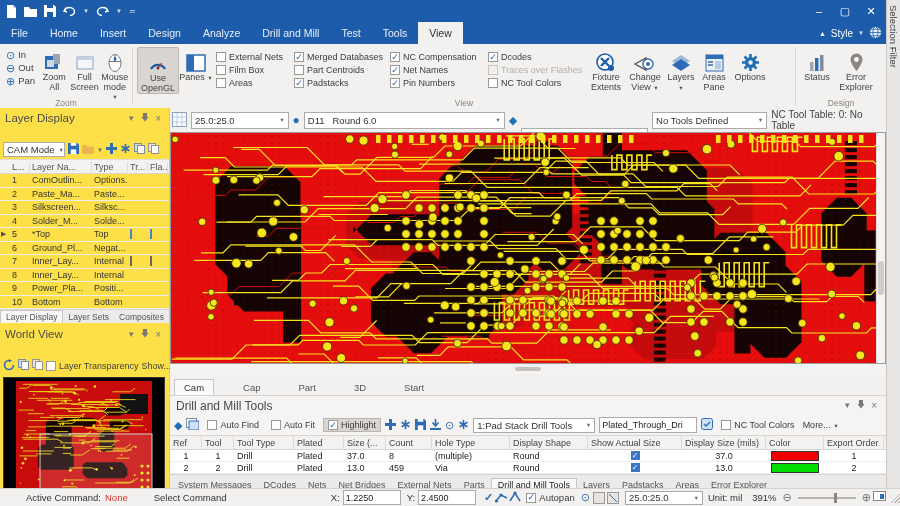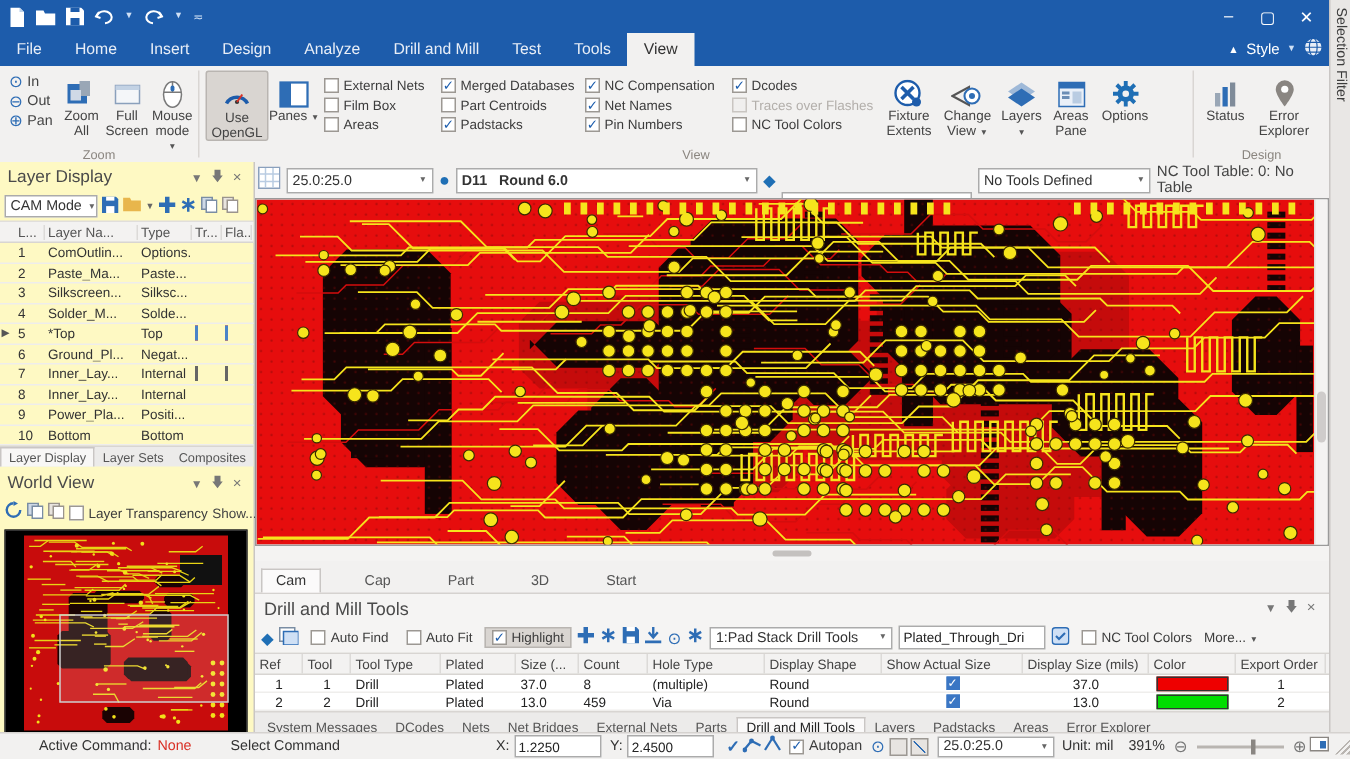--- a/index.html
+++ b/index.html
@@ -34,25 +34,25 @@
   .check-item{display:flex;align-items:center;gap:3px;font-size:9px;color:#3c3c3c;white-space:nowrap;}
   .check-item.disabled{color:#b3afab;}
   .cb{width:10px;height:10px;border:1px solid #9c9893;background:#fff;box-sizing:border-box;display:inline-flex;align-items:center;justify-content:center;font-size:9px;color:#1f5fae;flex:none;}
   .cb.checked::after{content:"✓";margin-top:-1px;}
   .check-item.disabled .cb{background:#f0efee;border-color:#c9c5c1;}
   
   #topbar{left:170px;top:108px;width:716px;height:24px;background:#f2f1f0;display:flex;align-items:center;gap:4px;padding-left:2px;box-sizing:border-box;}
   .combo{height:17px;background:#fff;border:1px solid #ababab;display:flex;align-items:center;font-size:9.5px;color:#333;padding:0 3px;box-sizing:border-box;white-space:pre;overflow:hidden;}
   .combo .cdd{margin-left:auto;font-size:5.5px;color:#666;padding-left:4px;}
   
-  #leftcol{left:0;top:108px;width:170px;height:380px;background:#fef9c3;border-right:1px solid #c9c6c4;box-sizing:border-box;}
+  #leftcol{left:0;top:108px;width:170px;height:380px;background:#fde047;border-right:1px solid #c9c6c4;box-sizing:border-box;}
   .phead{height:20px;display:flex;align-items:center;padding:0 5px;font-size:11.5px;color:#4a4a4a;}
   .phead .sp{flex:1;}
   .phico{color:#777;font-size:8px;padding:0 3px;}
-  .ptool{height:19px;display:flex;align-items:center;gap:3px;padding:0 3px;border-bottom:1px solid #e0dedc;}
+  .ptool{height:19px;display:flex;align-items:center;gap:3px;padding:0 3px;border-bottom:1px solid #e0dedc;margin-top:12px;}
   .grid-table{font-size:9px;color:#333;}
   .lrow{display:grid;grid-template-columns:10px 20px 62px 36px 20px 20px;height:12.5px;align-items:center;border-bottom:1px solid #eeedec;}
   .lhead{display:grid;grid-template-columns:10px 20px 62px 36px 20px 20px;height:13px;align-items:center;background:#f3f2f1;border-bottom:1px solid #d8d5d2;color:#555;}
   .lhead div{border-right:1px solid #dcdad8;padding-left:2px;overflow:hidden;white-space:nowrap;}
   .lrow div{padding-left:2px;overflow:hidden;white-space:nowrap;}
   .lrow .sel-marker{color:#555;font-size:7px;padding-left:1px;}
   .chip{width:17px;height:8px;border:1px solid #666;box-sizing:border-box;}
   .lrow.selected .chip{border:1.5px solid #4a84c8;}
   .ptabs{display:flex;align-items:flex-end;height:13px;border-top:1px solid #d8d5d2;background:#ecebea;font-size:8.5px;color:#555;}
   .ptab{padding:0 5px;height:12px;display:flex;align-items:center;}
@@ -406,21 +406,21 @@
     </div>
   </div>
 
   <div id="topbar" class="abs">
     <span><svg width="15" height="15" viewBox="0 0 15 15">
           <rect x="0.5" y="0.5" width="14" height="14" fill="#fff" stroke="#8aa0bc"></rect>
           <path d="M5 1v13M10 1v13M1 5h13M1 10h13" stroke="#b9cce2"></path>
         </svg></span>
     <div class="combo" style="width:100px;"><span>25.0:25.0</span><span class="cdd">▼</span></div>
     <span style="color:#1f6fb5;font-size:12px;">●</span>
-    <div class="combo" style="width:206px;font-weight:bold;"><span>D11   Round 6.0</span><span class="cdd">▼</span></div>
+    <div class="combo" style="width:206px;"><span>D11   Round 6.0</span><span class="cdd">▼</span></div>
     <span style="color:#1f6fb5;font-size:11px;">◆</span>
     <div class="combo" style="width:130px;margin-top:32px;"><span>L5:Top</span><span class="cdd">▼</span></div>
     <div class="combo" style="width:118px;"><span>No Tools Defined</span><span class="cdd">▼</span></div>
     <span style="color:#444;">NC Tool Table: 0: No Table</span>
   </div>
 
   <div id="leftcol" class="abs">
     <div class="phead">
       <span>Layer Display</span>
         <span class="sp"></span>

